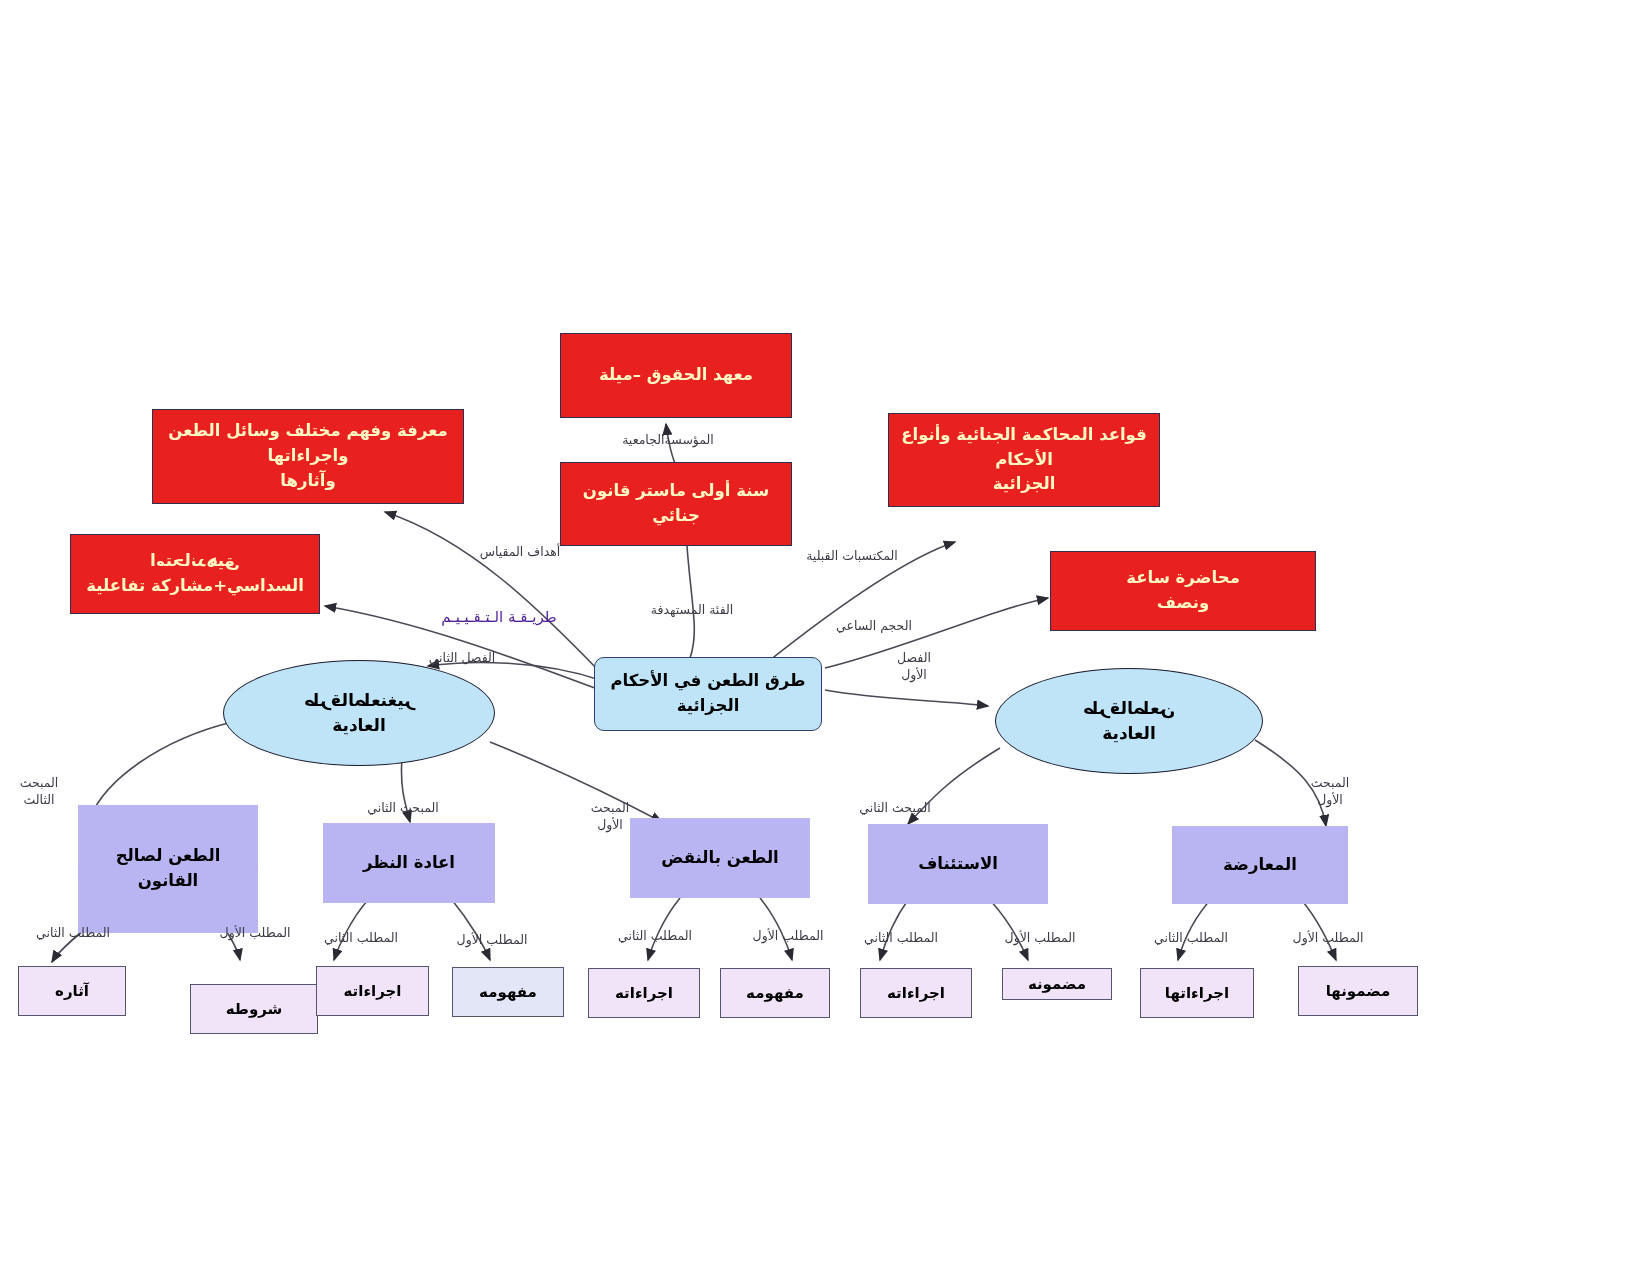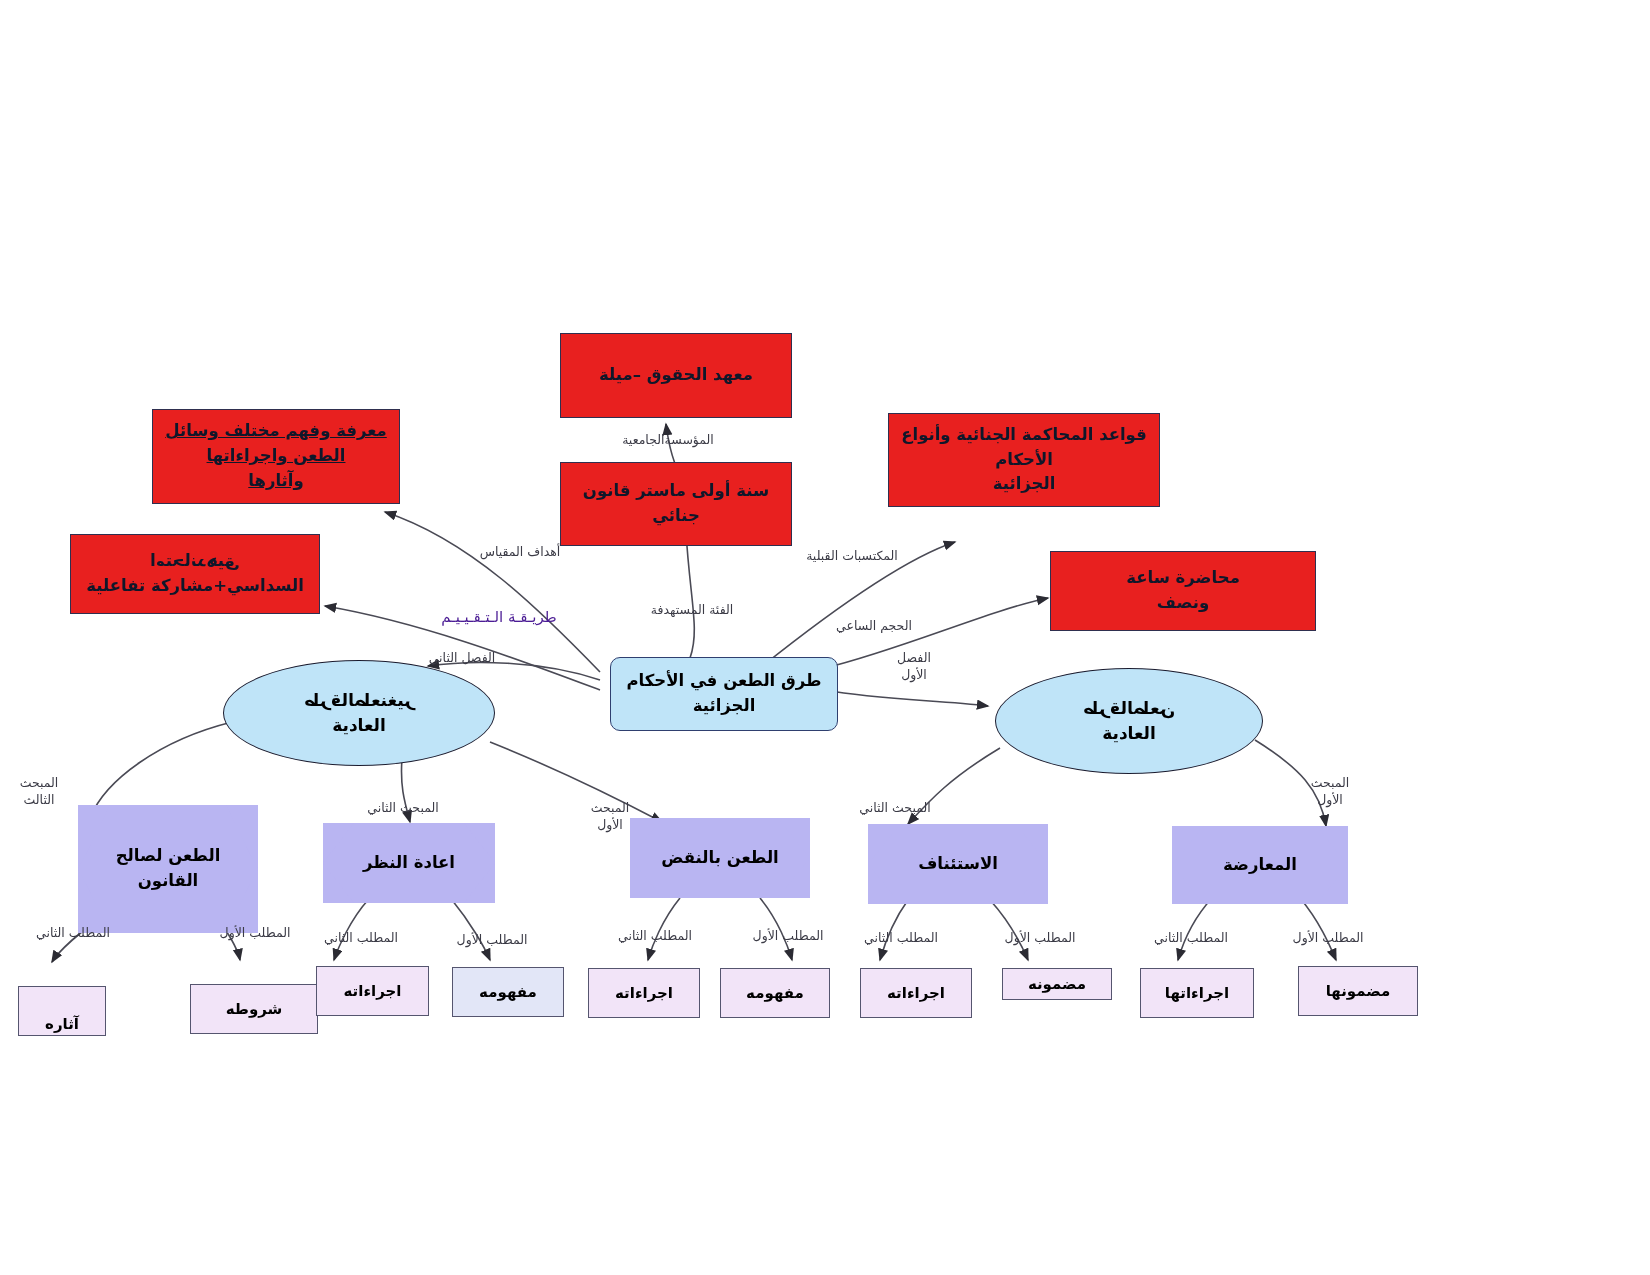--- a/index.html
+++ b/index.html
@@ -10,21 +10,21 @@
     direction:rtl;
   }
   #stage{position:absolute;inset:0;width:1650px;height:1275px;}
   svg#edges{position:absolute;left:0;top:0;width:1650px;height:1275px;pointer-events:none;}
 
   .node{position:absolute;box-sizing:border-box;display:flex;align-items:center;
         justify-content:center;text-align:center;line-height:1.5;}
 
   
   .red{
-    background:#e8201f;border:1.5px solid #2f2f4f;color:#0f172a;
+    background:#e8201f;border:1.5px solid #2f2f4f;color:#fef9c3;
     font-weight:bold;font-size:16.5px;padding:4px 4px;
   }
   
   .central{
     background:#bfe4f8;border:1.5px solid #2f3f6f;border-radius:10px;
     color:#000;font-weight:bold;font-size:16.5px;padding:4px 8px;
   }
   
   .ellipse{
     background:#bfe4f8;border:1.6px solid #1b1b2e;border-radius:50%;
@@ -112,21 +112,21 @@
 
       <path d="M1212,898 C1192,920 1182,946 1178,960"></path>
       <path d="M1300,898 C1320,922 1330,946 1336,960"></path>
     </g>
   </svg>
 
   <div class="node red" style="left:560px;top:333px;width:232px;height:85px;">
     <span>معهد الحقوق  –ميلة</span>
   </div>
 
-  <div class="node red" style="left:152px;top:409px;width:248px;height:95px;flex-direction:column;text-decoration:underline;">
+  <div class="node red" style="left:152px;top:409px;width:312px;height:95px;flex-direction:column;">
     <span>معرفة وفهم مختلف وسائل الطعن واجراءاتها</span>
     <span>وآثارها</span>
   </div>
 
   <div class="node red" style="left:888px;top:413px;width:272px;height:94px;flex-direction:column;">
     <span>قواعد المحاكمة الجنائية وأنواع الأحكام</span>
     <span>الجزائية</span>
   </div>
 
   <div class="node red" style="left:560px;top:462px;width:232px;height:84px;">
@@ -136,21 +136,21 @@
   <div class="node red" style="left:70px;top:534px;width:250px;height:80px;flex-direction:column;">
     <span class="rev">قيهدناحتما</span>
     <span>السداسي+مشاركة تفاعلية</span>
   </div>
 
   <div class="node red" style="left:1050px;top:551px;width:266px;height:80px;flex-direction:column;">
     <span>محاضرة ساعة</span>
     <span>ونصف</span>
   </div>
 
-  <div class="node central" style="left:594px;top:657px;width:228px;height:74px;flex-direction:column;margin-left:16px;">
+  <div class="node central" style="left:594px;top:657px;width:228px;height:74px;flex-direction:column;">
     <span>طرق الطعن في الأحكام</span>
     <span>الجزائية</span>
   </div>
 
   <div class="node ellipse" style="left:223px;top:660px;width:272px;height:106px;flex-direction:column;">
     <span class="rev">ريغنعطلاقرط</span>
     <span>العادية</span>
   </div>
 
   <div class="node ellipse" style="left:995px;top:668px;width:268px;height:106px;flex-direction:column;">
@@ -179,21 +179,21 @@
   <div class="node hex" style="left:630px;top:818px;width:180px;height:80px;">
     <span class="hexshape"></span>
     <span class="lbl">الطعن بالنقض</span>
   </div>
 
   <div class="node hex" style="left:1172px;top:826px;width:176px;height:78px;">
     <span class="hexshape"></span>
     <span class="lbl">المعارضة</span>
   </div>
 
-  <div class="node leaf" style="left:18px;top:986px;width:88px;height:50px;align-items:flex-end;">
+  <div class="node leaf" style="left:18px;top:966px;width:108px;height:50px;">
     <span>آثاره</span>
   </div>
   <div class="node leaf" style="left:190px;top:984px;width:128px;height:50px;">
     <span>شروطه</span>
   </div>
   <div class="node leaf" style="left:316px;top:966px;width:113px;height:50px;">
     <span>اجراءاته</span>
   </div>
   <div class="node leaf blueish" style="left:452px;top:967px;width:112px;height:50px;">
     <span>مفهومه</span>

